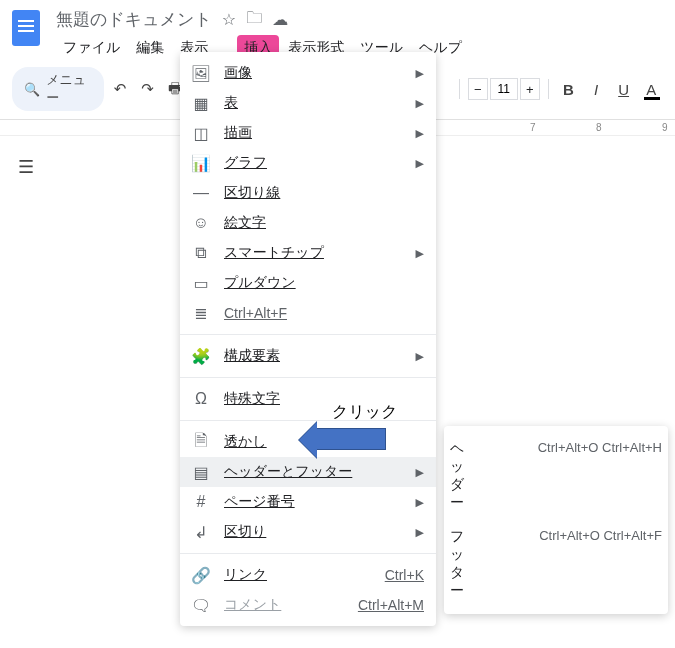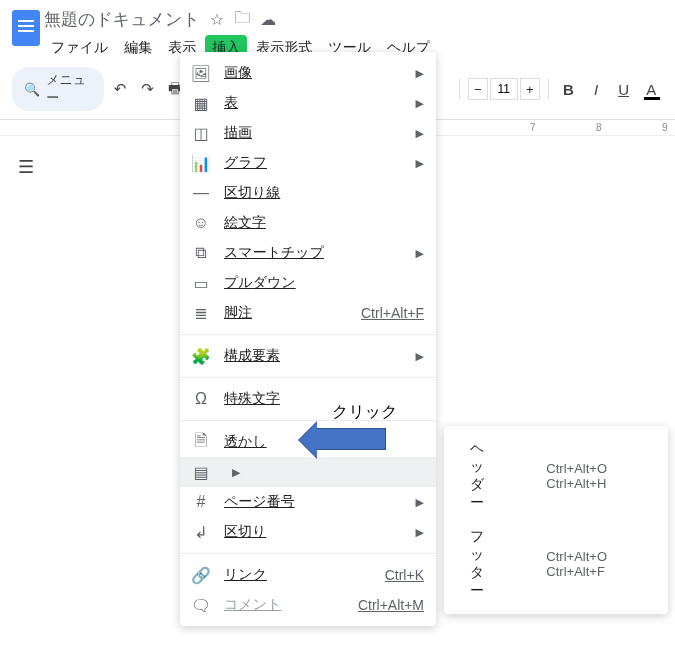--- a/index.html
+++ b/index.html
@@ -1,27 +1,27 @@
 <!DOCTYPE html>
 <html><head>
   <meta charset="utf-8">
   <style>
     * { box-sizing: border-box; margin: 0; padding: 0; }
     body { font-family: Arial, sans-serif; font-size: 13px; color: #202124; background: #fff; width: 675px; height: 648px; overflow: hidden; position: relative; }
     
-    .header { display: flex; align-items: flex-start; padding: 6px 12px 0 12px; gap: 4px; justify-content: flex-end; }
+    .header { display: flex; align-items: flex-start; padding: 6px 12px 0 12px; gap: 16px; justify-content: flex-end; }
     .docs-logo { width: 28px; height: 36px; background: #4285f4; border-radius: 3px; position: relative; margin-top: 4px; }
     .docs-logo::before { content: ''; position: absolute; left: 6px; top: 10px; width: 16px; height: 2px; background: #fff; box-shadow: 0 5px 0 #fff, 0 10px 0 #fff; }
     .title-area { flex: 1; }
     .title-row { display: flex; align-items: center; gap: 10px; }
     .title { font-size: 17px; color: #5f6368; }
     .title-icon { color: #5f6368; font-size: 16px; cursor: pointer; }
     .menubar { display: flex; gap: 2px; margin-top: 2px; }
     .menu-item { padding: 4px 7px; cursor: pointer; font-size: 14px; }
-    .menu-item.active { background: #22c55e; border-radius: 4px; }
+    .menu-item.active { background: #ec4899; border-radius: 4px; margin-left: 20px; }
     
     .toolbar { display: flex; align-items: center; padding: 6px 12px 8px; gap: 4px; border-bottom: 1px solid #e0e0e0; }
     .menu-search { display: flex; align-items: center; gap: 6px; background: #edf2fa; border-radius: 16px; padding: 4px 12px; font-size: 13px; color: #444; cursor: pointer; }
     .tb-btn { width: 26px; height: 26px; display: flex; align-items: center; justify-content: center; cursor: pointer; color: #444; font-size: 15px; border-radius: 4px; }
     .tb-sep { width: 1px; height: 20px; background: #dadce0; margin: 0 4px; }
     .font-size { display: flex; align-items: center; gap: 2px; }
     .fs-btn { width: 20px; height: 22px; border: 1px solid #dadce0; display: flex; align-items: center; justify-content: center; cursor: pointer; font-size: 13px; }
     .fs-input { width: 28px; height: 22px; border: 1px solid #dadce0; text-align: center; font-size: 12px; }
     .bold { font-weight: bold; }
     .italic { font-style: italic; }
@@ -47,21 +47,21 @@
     .dd-sep { height: 1px; background: #e8eaed; margin: 6px 0; }
     
     
     .arrow { position: absolute; left: 316px; top: 428px; width: 70px; height: 22px; background: #4472c4; border:1px solid #2f528f; z-index: 50; }
     .arrow::before { content:''; position:absolute; left:-18px; top:-7px; border-top:18px solid transparent; border-bottom:18px solid transparent; border-right:18px solid #4472c4; }
     .arrow::after { content:''; position:absolute; left:-19px; top:-8px; border-top:19px solid transparent; border-bottom:19px solid transparent; border-right:19px solid #2f528f; z-index:-1; }
     .arrow-label { position:absolute; left:332px; top:402px; font-size:16px; color:#000; z-index:51; }
     
     
     .submenu { position:absolute; left:444px; top:426px; width:224px; background:#fff; border-radius:4px; box-shadow:0 2px 10px rgba(0,0,0,.2); padding:6px 0; z-index:20; }
-    .sub-item { display:flex; align-items:center; padding:8px 26px; gap:14px; cursor:pointer; font-size:14px; }
+    .sub-item { display:flex; align-items:flex-start; padding:8px 6px; gap:14px; cursor:pointer; font-size:14px; }
     .sub-label { flex:1; }
     .sub-shortcut { font-size:13px; color:#5f6368;margin-left:48px; }
     
     .ruler-area { height: 16px; background:#fff; position:relative; padding-left: 58px; font-size:10px; color:#888; border-bottom:1px solid #eee; }
     .tick { position:absolute; top:2px; }
   </style>
 </head>
 <body>
 
 <div class="header">
@@ -155,41 +155,41 @@
       <span class="dd-icon">⧉</span>
       <span class="dd-label">スマートチップ</span>
       <span class="dd-arrow">▶</span>
     </div>
     <div class="dd-item">
       <span class="dd-icon">▭</span>
       <span class="dd-label">プルダウン</span>
     </div>
     <div class="dd-item">
       <span class="dd-icon">≣</span>
-      <span class="dd-label">脚注</span>
       <span class="dd-shortcut">Ctrl+Alt+F</span>
     </div>
     <div class="dd-sep"></div>
     <div class="dd-item">
       <span class="dd-icon">🧩</span>
       <span class="dd-label">構成要素</span>
       <span class="dd-arrow">▶</span>
     </div>
     <div class="dd-sep"></div>
     <div class="dd-item">
       <span class="dd-icon">Ω</span>
       <span class="dd-label">特殊文字</span>
     </div>
     <div class="dd-sep"></div>
     <div class="dd-item">
       <span class="dd-icon">🗎</span>
       <span class="dd-label">透かし</span>
     </div>
     <div class="dd-item highlight">
       <span class="dd-icon">▤</span>
+      <span class="dd-label">ヘッダーとフッター</span>
       <span class="dd-arrow">▶</span>
     </div>
     <div class="dd-item">
       <span class="dd-icon">#</span>
       <span class="dd-label">ページ番号</span>
       <span class="dd-arrow">▶</span>
     </div>
     <div class="dd-item">
       <span class="dd-icon">↲</span>
       <span class="dd-label">区切り</span>

